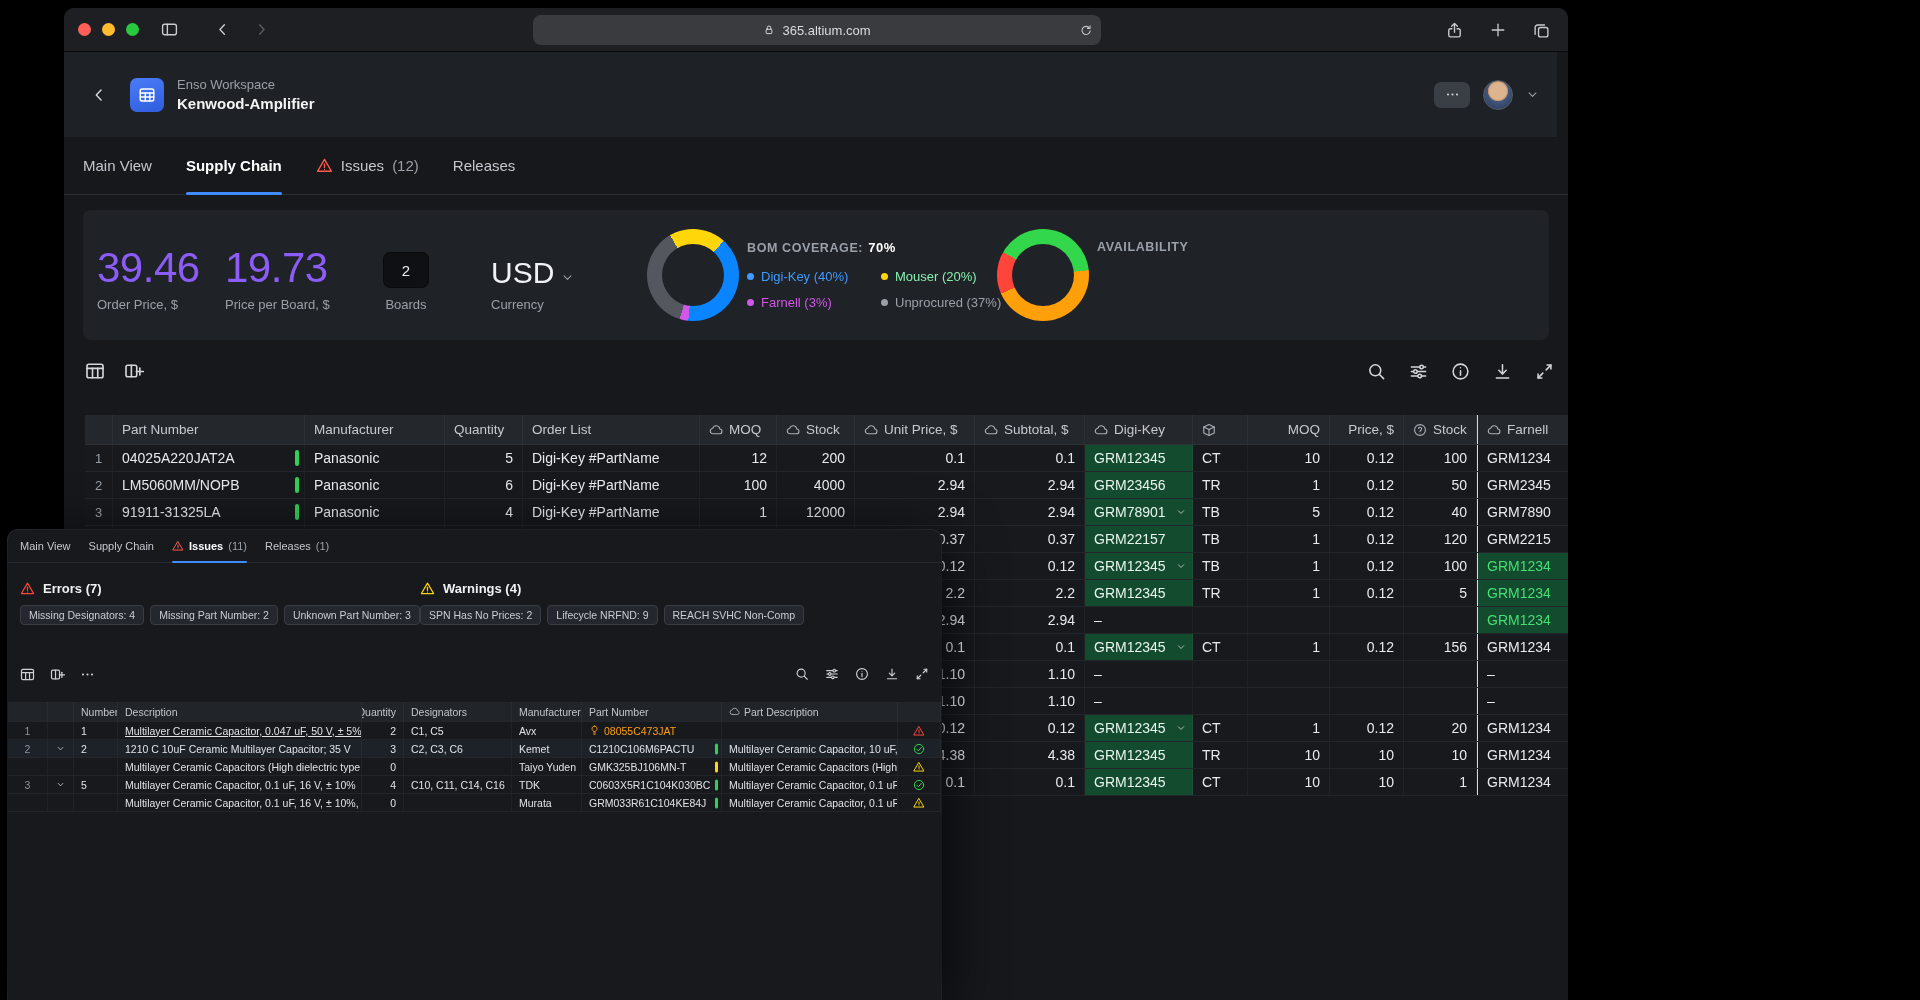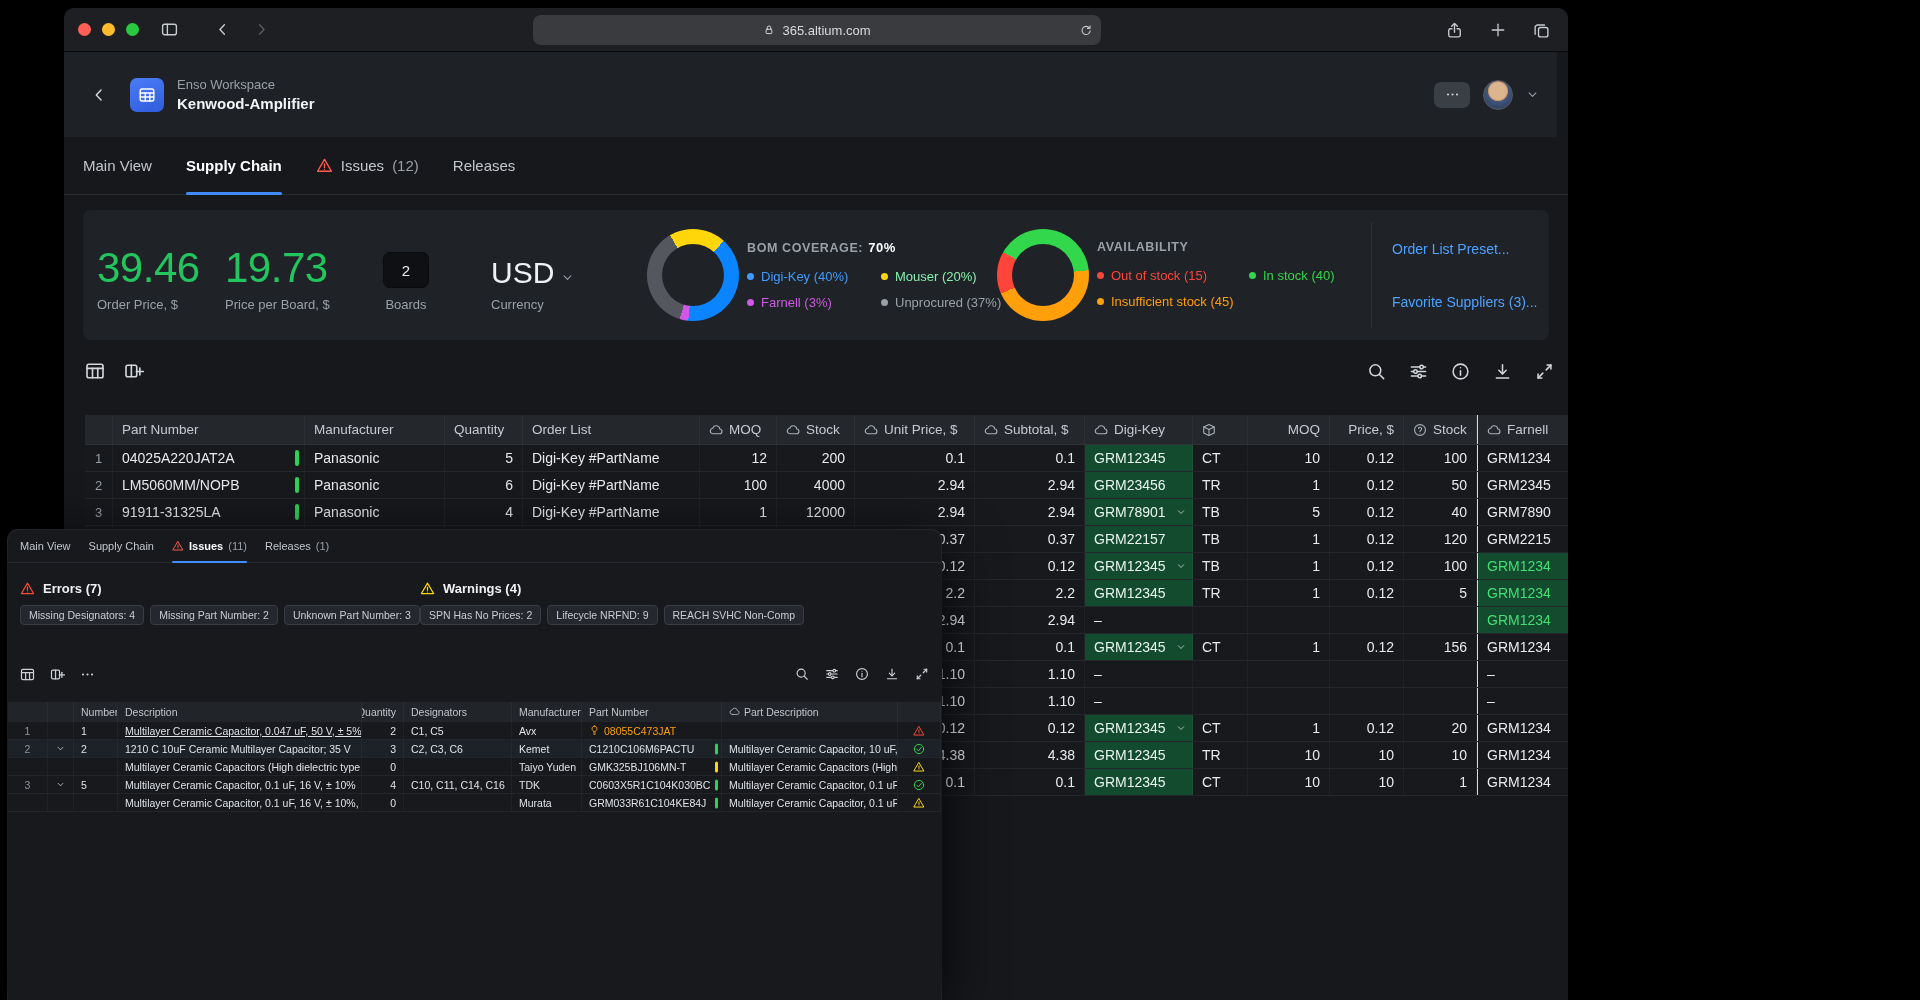--- a/index.html
+++ b/index.html
@@ -37,21 +37,21 @@
 .tab{position:relative;height:100%;display:flex;align-items:center;gap:8px;font-size:15px;color:#c3c7cd;cursor:pointer}
 .tab.active{color:#fff;font-weight:700}
 .tab.active:after{content:"";position:absolute;left:0;right:0;bottom:-1px;height:3px;background:#3f8cff;border-radius:2px}
 .tab .count{color:#9aa0a8;font-weight:400}
 .tab .warn{color:#ff5a4e}
 
 
 .summary{position:absolute;left:19px;top:202px;width:1466px;height:130px;background:#1f2227;border-radius:8px}
 .sm-block{position:absolute;top:24px}
 .sm-val{height:54px;display:flex;align-items:flex-end;gap:7px}
-.sm-big{font-size:42px;line-height:.95;color:#22c55e;letter-spacing:-.5px}
+.sm-big{font-size:42px;line-height:.95;color:#8b5cf6;letter-spacing:-.5px}
 .sm-label{margin-top:9px;font-size:13px;color:#9aa0a8;white-space:nowrap}
 .sm-box{width:46px;height:36px;background:#0e1013;border:1px solid #090a0c;border-radius:7px;display:flex;align-items:center;justify-content:center;font-size:15px;color:#e8eaee}
 .sm-cur{font-size:30px;line-height:1;color:#f0f1f4;font-weight:500}
 .sm-chev{color:#9aa0a8;margin-bottom:4px}
 .center{text-align:center}
 .donut{position:absolute;top:19px;width:92px;height:92px;border-radius:50%}
 .donut .hole{position:absolute;inset:15px;border-radius:50%;background:#1f2227}
 .leg-block{position:absolute;top:30px}
 .leg-title{font-size:12.5px;letter-spacing:.6px;color:#9aa0a8;font-weight:700}
 .leg-title .pct{color:#fff;font-size:13px;margin-left:5px}
@@ -293,40 +293,22 @@
               <span style="color: rgb(154, 160, 168);">Unprocured (37%)</span>
             </div>
           </div>
       </div>
 
       <div class="donut" id="donut-avail" style="left: 914px; background: conic-gradient(from -60deg, rgb(50, 215, 75) 0%, rgb(50, 215, 75) 40%, rgb(255, 159, 10) 40%, rgb(255, 159, 10) 85%, rgb(255, 69, 58) 85%, rgb(255, 69, 58) 100%);">
           <div class="hole"></div>
         </div>
       <div class="leg-block" style="left:1014px">
         <div class="leg-title"><span>AVAILABILITY</span></div>
-        <div class="leg-grid" id="legend-avail" style="grid-template-columns:138px auto">
-            <div class="leg-item">
-              <span class="dot" style="background: rgb(255, 69, 58);"></span>
-              <span style="color: rgb(255, 69, 58);">Out of stock (15)</span>
-            </div>
-            <div class="leg-item">
-              <span class="dot" style="background: rgb(50, 215, 75);"></span>
-              <span style="color: rgb(50, 215, 75);">In stock (40)</span>
-            </div>
-            <div class="leg-item">
-              <span class="dot" style="background: rgb(255, 159, 10);"></span>
-              <span style="color: rgb(255, 159, 10);">Insufficient stock (45)</span>
-            </div>
-          </div>
-      </div>
-
-      <div class="links">
-        <div class="link">Order List Preset...</div>
-        <div class="link">Favorite Suppliers (3)...</div>
-      </div>
+      </div>
+
     </div>
 
     <div class="toolbar">
       <div class="tb-left" id="main-tb-left">
           <span class="tbic ic">
             <svg width="20" height="20" viewBox="0 0 16 16" fill="none" stroke="currentColor" stroke-width="1.3" stroke-linecap="round" stroke-linejoin="round">
               <rect x="1.6" y="2.6" width="12.8" height="10.8" rx="1.5"></rect>
               <line x1="1.6" y1="5.9" x2="14.4" y2="5.9"></line>
               <line x1="6" y1="5.9" x2="6" y2="13.4"></line>
               <line x1="10.2" y1="5.9" x2="10.2" y2="13.4"></line>

